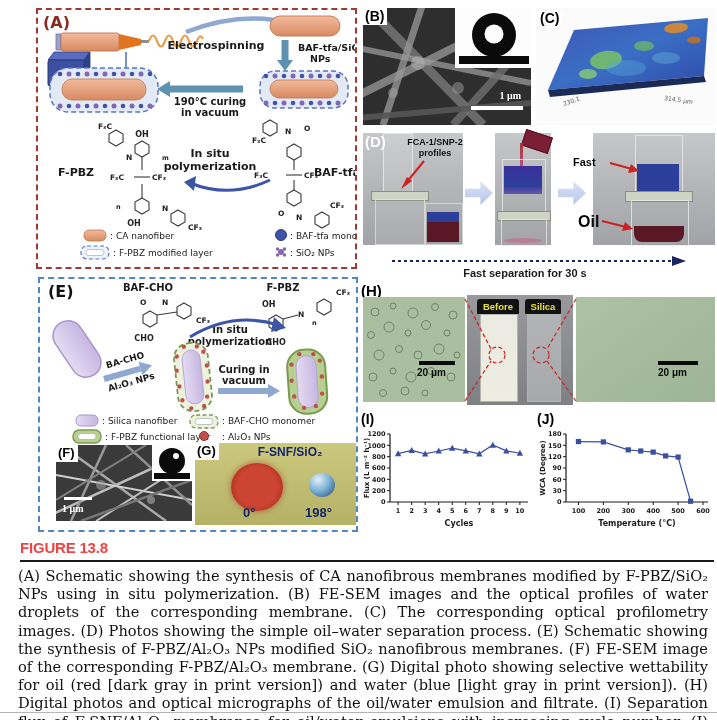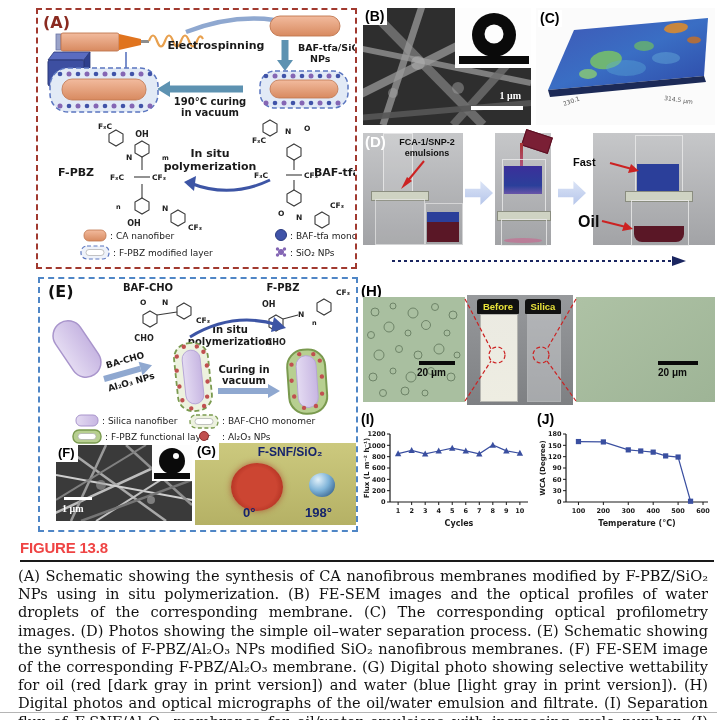--- a/index.html
+++ b/index.html
@@ -270,23 +270,23 @@
     <div class="photo" style="left:3px;top:4px;width:100px;height:112px;">
       <div class="abs" style="left:20px;top:0;width:28px;height:60px;border:1px solid rgba(235,235,235,0.8);background:rgba(255,255,255,0.12);"></div>
       <div class="abs" style="left:8px;top:58px;width:56px;height:8px;background:#cfd3c3;border:1px solid #8a8d80;"></div>
       <div class="abs" style="left:12px;top:66px;width:48px;height:44px;border:1px solid rgba(230,230,230,0.7);background:rgba(255,255,255,0.08);"></div>
       <div class="abs" style="left:62px;top:70px;width:36px;height:40px;border:1px solid rgba(230,230,230,0.7);">
         <div class="abs" style="left:1px;top:8px;width:32px;height:10px;background:#2b3f9a;"></div>
         <div class="abs" style="left:1px;top:18px;width:32px;height:20px;background:#5a1726;"></div>
       </div>
       <div class="abs" style="left:2px;top:0;color:#fff;font-weight:bold;font-size:15px;">(D)</div>
     </div>
-    <div class="abs" style="left:32px;top:8px;text-align:center;font-size:9px;font-weight:bold;color:#111;line-height:10.5px;width:70px;">
+    <div class="abs" style="left:40px;top:8px;text-align:center;font-size:9px;font-weight:bold;color:#111;line-height:10.5px;width:70px;">
       <div>FCA-1/SNP-2</div>
-      <div>emulsions</div>
+      <div>profiles</div>
     </div>
     <svg class="redarrow" style="left:38px;top:30px;" width="30" height="32">
       <line x1="26" y1="2" x2="8" y2="24" stroke="#cc2222" stroke-width="2"></line>
       <polygon points="3,30 14,22 9,18" fill="#cc2222"></polygon>
     </svg>
 
     <div class="blockarrow" style="left:105px;top:52px;width:28px;height:24px;"></div>
 
     <div class="photo" style="left:135px;top:4px;width:56px;height:112px;">
       <div class="abs" style="left:28px;top:0px;width:26px;height:15px;background:#7a1f35;border:1px solid #5a0f22;transform:rotate(18deg);"></div>
@@ -319,20 +319,21 @@
     <div class="abs" style="left:218px;top:84px;font-size:16px;font-weight:bold;color:#0a0a0a;">Oil</div>
     <svg class="redarrow" style="left:240px;top:88px;" width="36" height="16">
       <line x1="2" y1="4" x2="26" y2="10" stroke="#cc2222" stroke-width="2"></line>
       <polygon points="33,12 22,14 25,5" fill="#cc2222"></polygon>
     </svg>
 
     <svg class="abs" style="left:30px;top:126px;" width="300" height="12">
       <line x1="2" y1="6" x2="282" y2="6" stroke="#1a2560" stroke-width="2" stroke-dasharray="3,3"></line>
       <polygon points="282,1 296,6 282,11" fill="#1a2560"></polygon>
     </svg>
+    <div class="abs" style="left:0;top:138px;width:330px;text-align:center;font-size:11px;font-weight:bold;color:#1a1a1a;">Fast separation for 30 s</div>
   </div>
 
   <div id="panelE-box" class="panelbox">
     <svg width="316" height="166" viewBox="0 0 316 166">
       <text x="8" y="18" font-size="16" font-weight="bold" fill="#111">(E)</text>
       <text x="108" y="12" font-size="10" font-weight="bold" fill="#1a1a1a" text-anchor="middle">BAF-CHO</text>
 
       <g>
         <use href="#hex" transform="translate(110,40)"></use>
         <use href="#hex" transform="translate(144,32)"></use>

